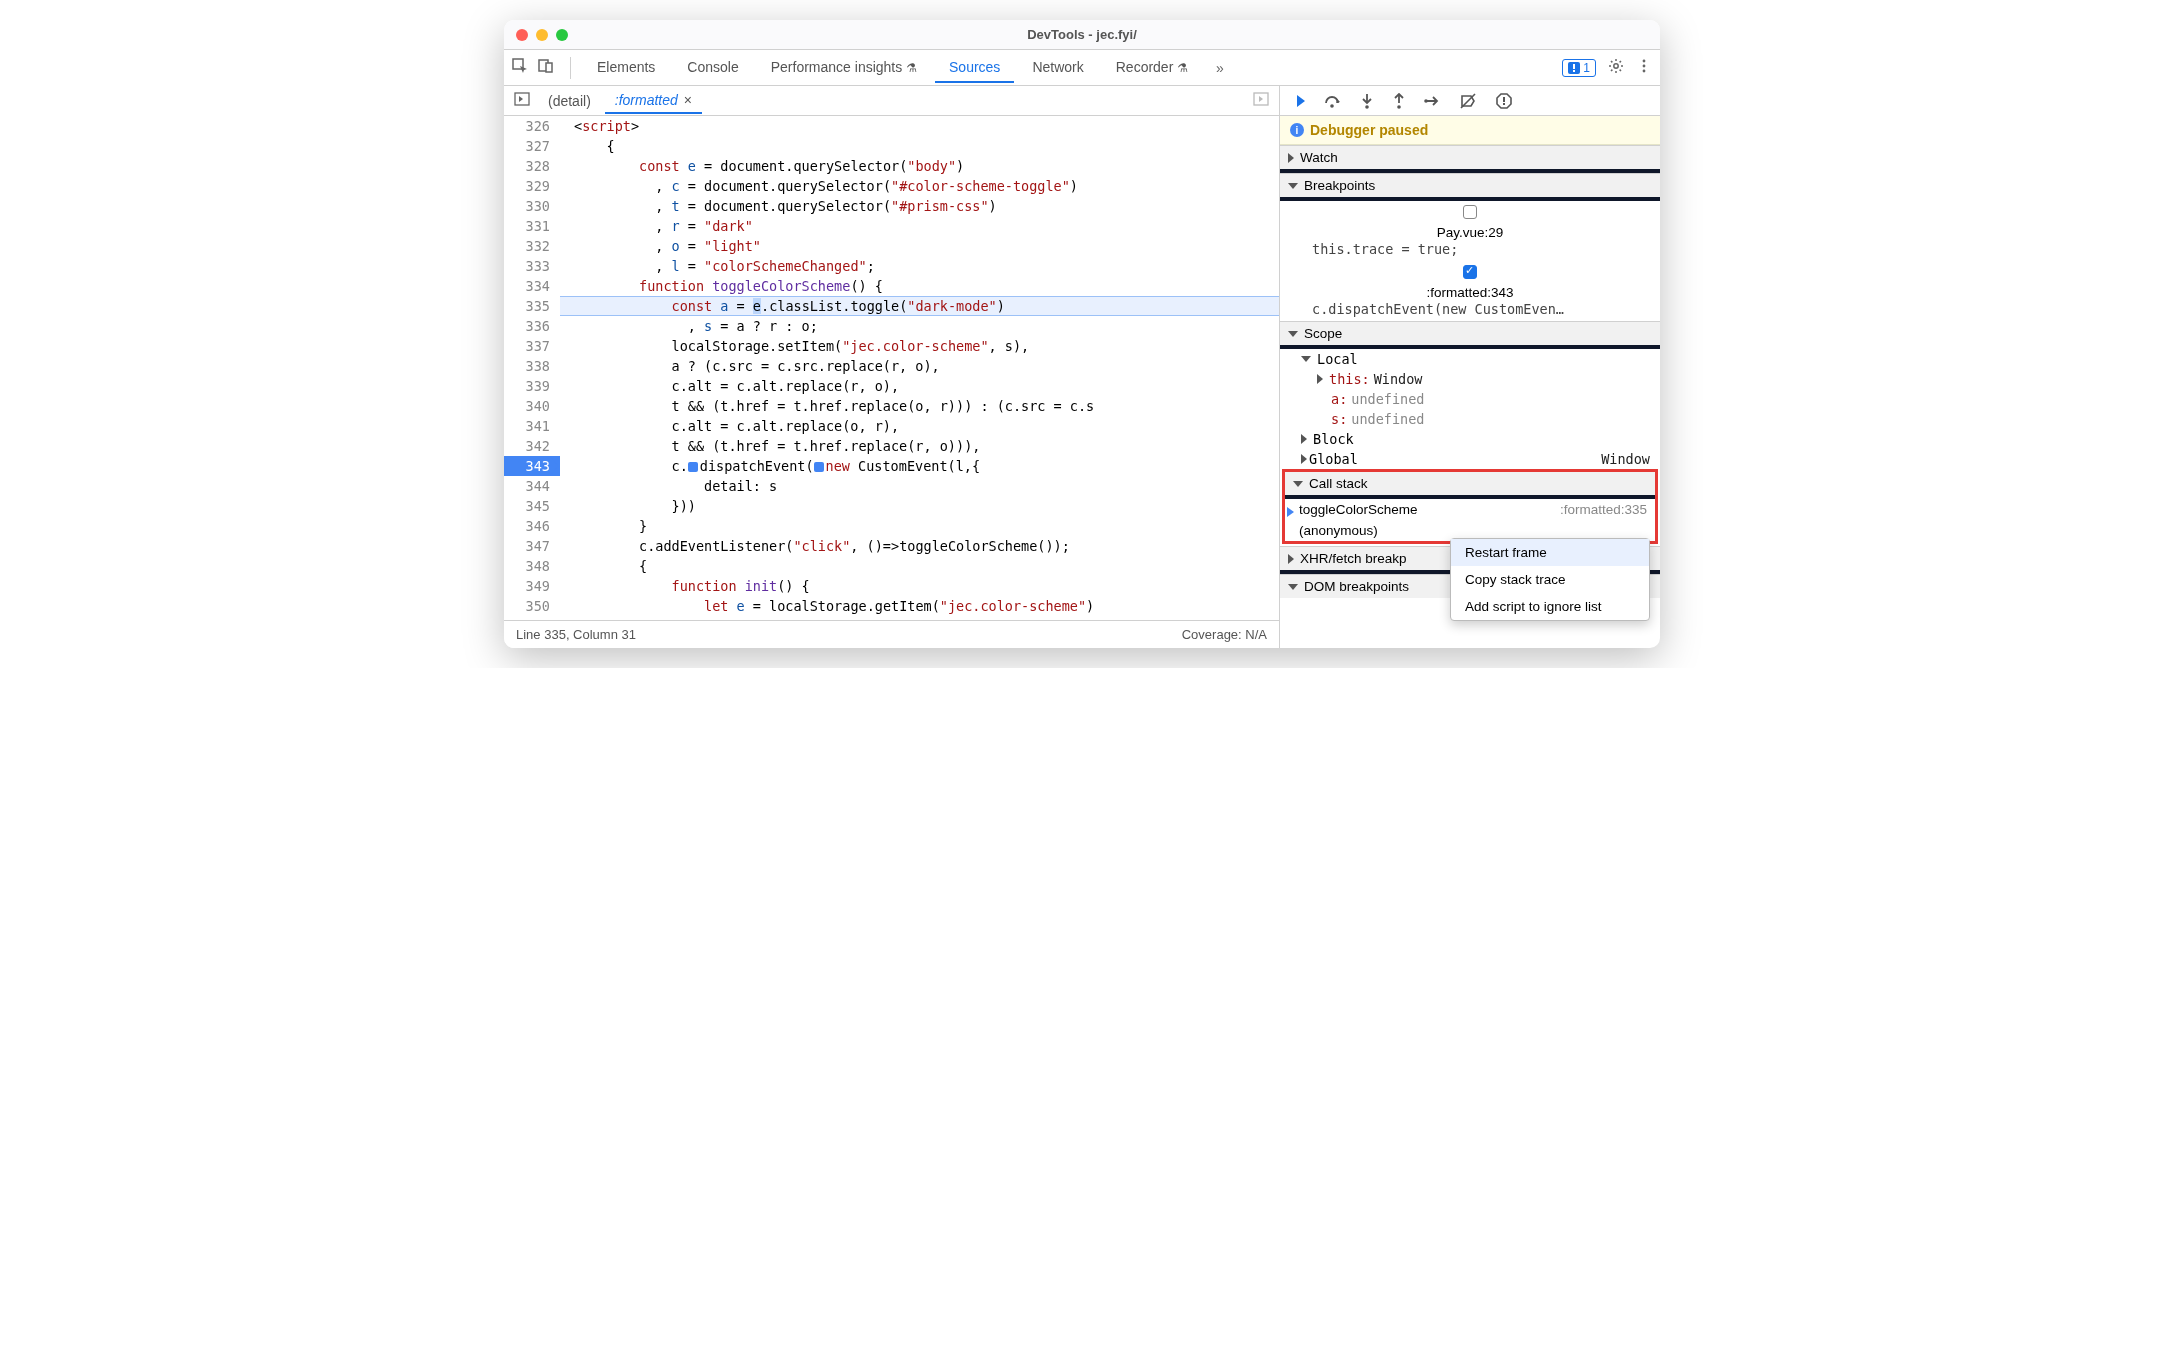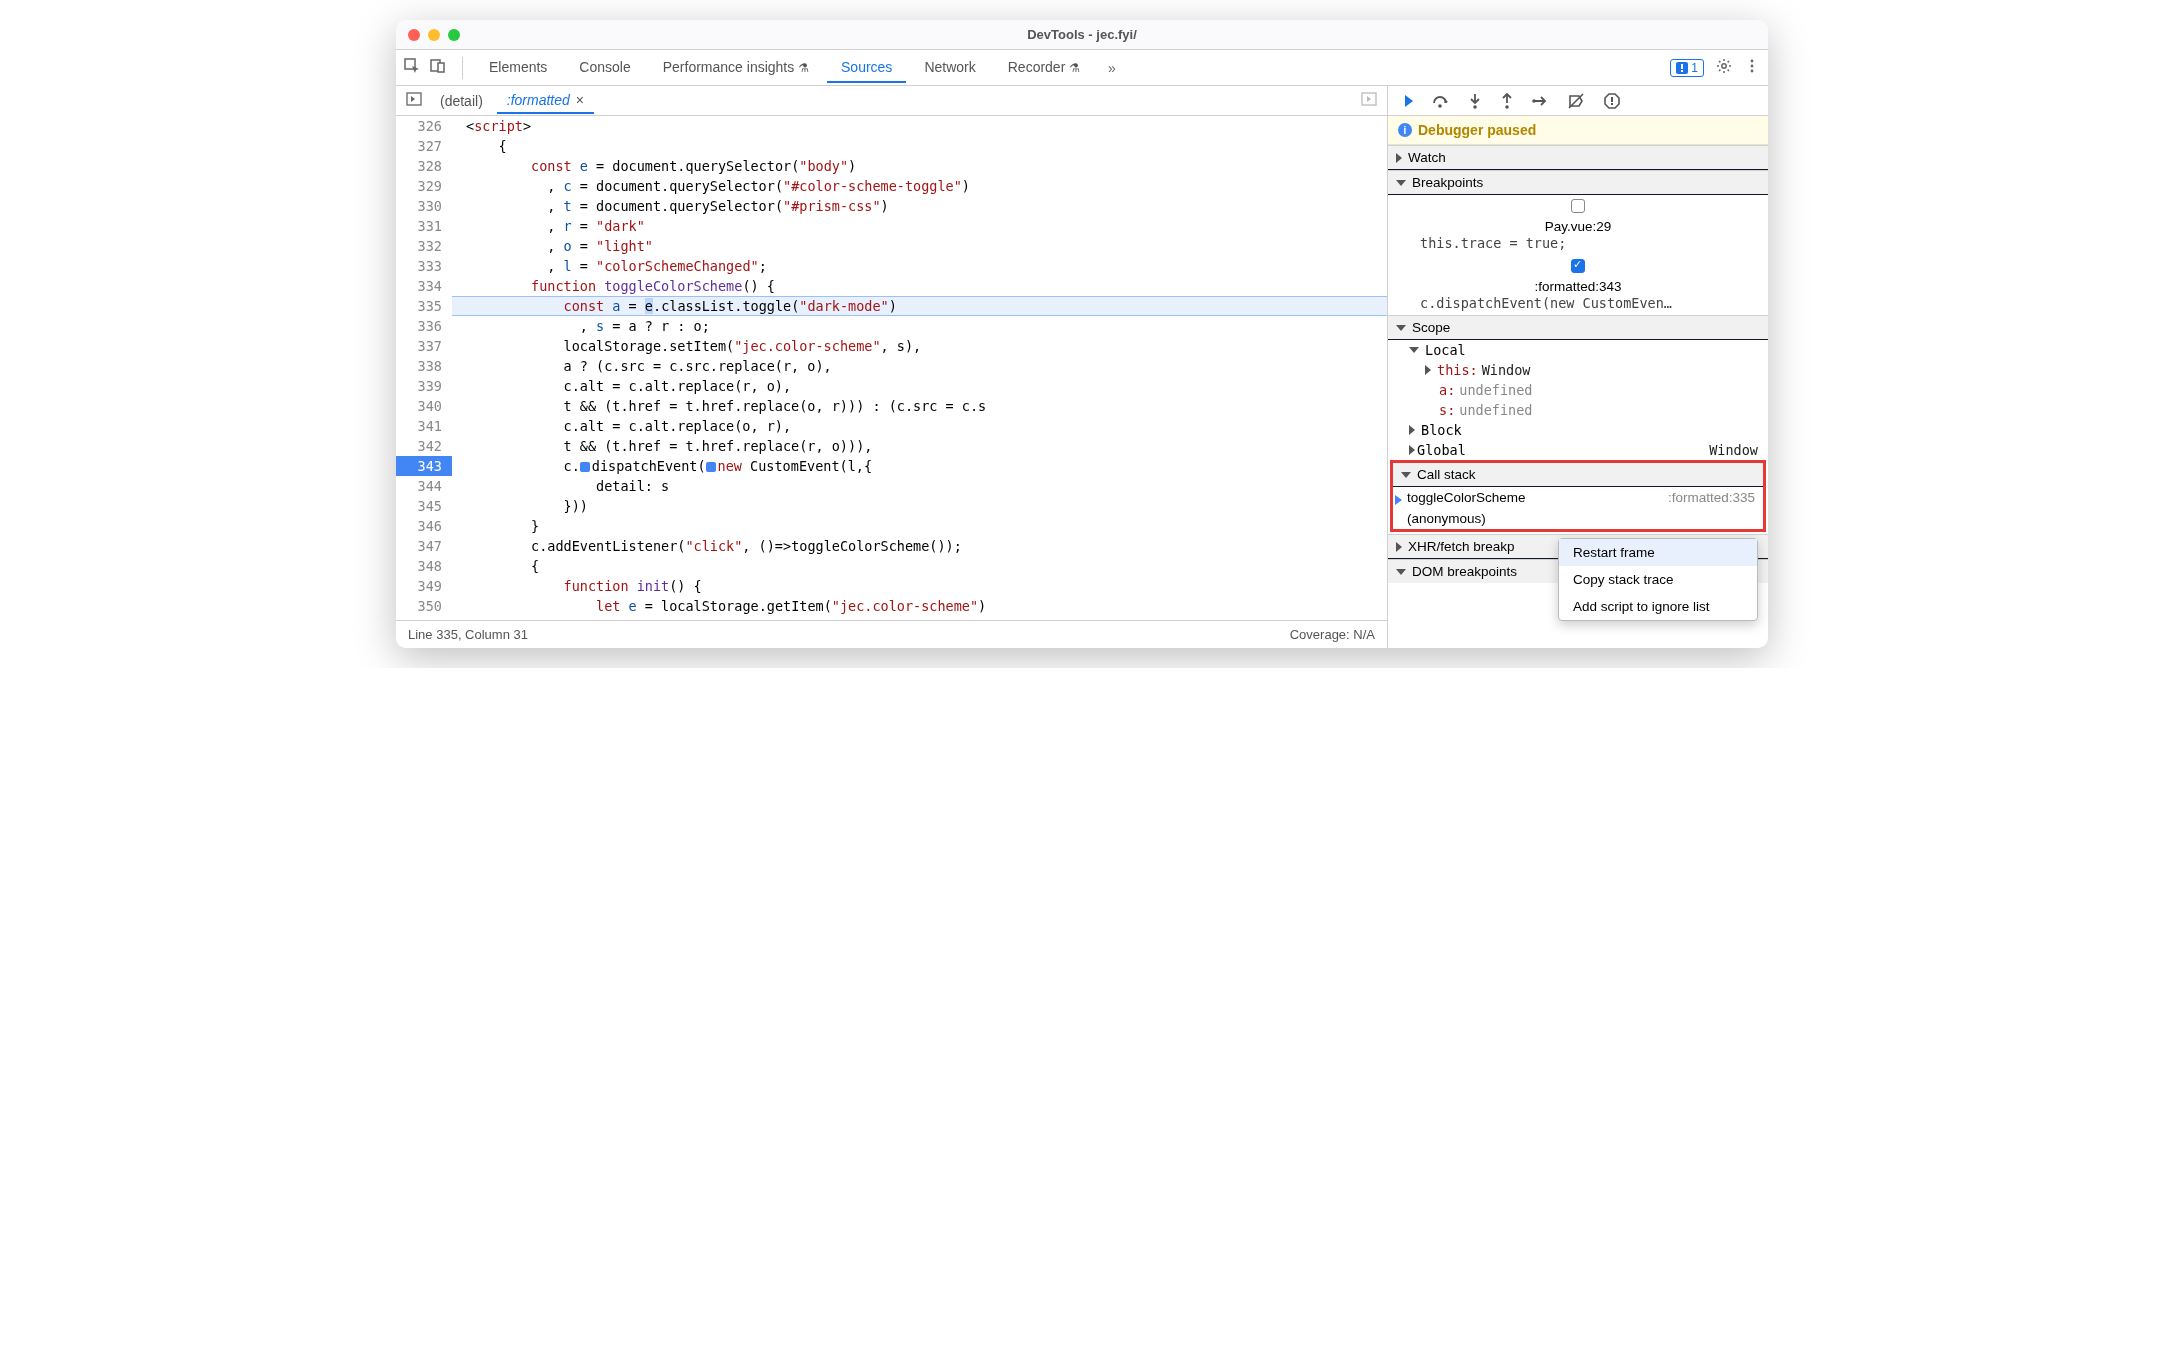--- a/index.html
+++ b/index.html
@@ -1,17 +1,17 @@
 <!DOCTYPE html>
 <html><head>
 <meta charset="utf-8">
 <style>
 * { box-sizing: border-box; margin: 0; padding: 0; }
 body { font-family: -apple-system, "Helvetica Neue", Arial, sans-serif; font-size: 14px; background: #fff; }
-.window { width: 1372px; margin: 20px auto; border-radius: 10px; box-shadow: 0 10px 40px rgba(0,0,0,0.25); overflow: hidden; background:#fff; }
+.window { width: 1156px; margin: 20px auto; border-radius: 10px; box-shadow: 0 10px 40px rgba(0,0,0,0.25); overflow: hidden; background:#fff; }
 .titlebar { height: 30px; background: #fafafc; border-bottom: 1px solid #d0d0d0; display:flex; align-items:center; padding:0 12px; position:relative; }
 .traffic { display:flex; gap:8px; }
 .dot { width:12px; height:12px; border-radius:50%; }
 .dot.red{background:#ff5f57}.dot.yellow{background:#febc2e}.dot.green{background:#28c840}
 .wintitle { position:absolute; left:0; right:0; text-align:center; color:#555; font-size:13px; font-weight:600; pointer-events:none;}
 .toolbar { height:36px; border-bottom:1px solid #d0d0d0; display:flex; align-items:center; padding:0 8px; gap:4px; }
 .toolbar .tb-left { display:flex; gap:10px; align-items:center; padding-right:4px;}
 .toolbar-divider { width:1px; height:22px; background:#d0d0d0; margin:0 8px;}
 .tabs { display:flex; gap:4px; align-items:center; flex:1; }
 .tab { padding:6px 14px; color:#555; font-size:14px; cursor:pointer; display:flex; align-items:center; gap:4px; border-bottom:2px solid transparent;}
@@ -37,21 +37,21 @@
 .code-text { padding-left:14px; flex:1;}
 .tok-tag{color:#a31515}.tok-kw{color:#a31515}.tok-fn{color:#5f2da0}.tok-str{color:#a31515}.tok-ident{color:#0e50a1}
 .sel{background:#bcd6fb;}
 .bp-mark{display:inline-block;width:10px;height:10px;background:#4285f4;border-radius:2px;margin-right:2px;vertical-align:middle;}
 .statusbar { height:28px; border-top:1px solid #d0d0d0; display:flex; align-items:center; padding:0 12px; font-size:13px; color:#555; justify-content:space-between; background:#fff;text-align:center;}
 .debug-pane { width:380px; display:flex; flex-direction:column; overflow:hidden;}
 .dbg-toolbar { height:30px; border-bottom:1px solid #d0d0d0; display:flex; align-items:center; padding:0 10px; gap:18px;}
 .dbg-toolbar svg{display:block}
 .dbg-msg { background:#fffde7; border-bottom:1px solid #e5e5c8; padding:6px 10px; color:#b38600; font-weight:600; display:flex; align-items:center; gap:6px; font-size:14px;}
 .info-dot{width:14px;height:14px;border-radius:50%;background:#4285f4;color:#fff;font-size:10px;display:flex;align-items:center;justify-content:center;}
-.sect-hdr { background:#f1f1f1; border-top:1px solid #d0d0d0; border-bottom:1px solid #0f172a; padding:4px 8px; font-size:13.5px; display:flex; align-items:center; gap:4px; cursor:pointer;}
+.sect-hdr { background:#f1f1f1; border-top:1px solid #d0d0d0; border-bottom:4px solid #0f172a; padding:4px 8px; font-size:13.5px; display:flex; align-items:center; gap:4px; cursor:pointer;}
 .tri{display:inline-block;width:0;height:0;margin-right:2px;}
 .tri.right{border-top:5px solid transparent;border-bottom:5px solid transparent;border-left:6px solid #555;}
 .tri.down{border-left:5px solid transparent;border-right:5px solid transparent;border-top:6px solid #555;}
 .sect-body { font-family:-apple-system,Arial; font-size:13.5px; }
 .sect-body.mono{font-family:Menlo,monospace;}
 .bp-item { padding:4px 10px; display:flex; flex-direction:column; gap:1px;}
 .bp-row1{display:flex; align-items:center; gap:6px;flex-direction:column;}
 .chk{width:14px;height:14px;border:1.5px solid #888;border-radius:3px;display:inline-block;position:relative;}
 .chk.on{background:#1a73e8;border-color:#1a73e8;}
 .chk.on::after{content:"✓";color:#fff;position:absolute;top:-2px;left:1px;font-size:11px;}

